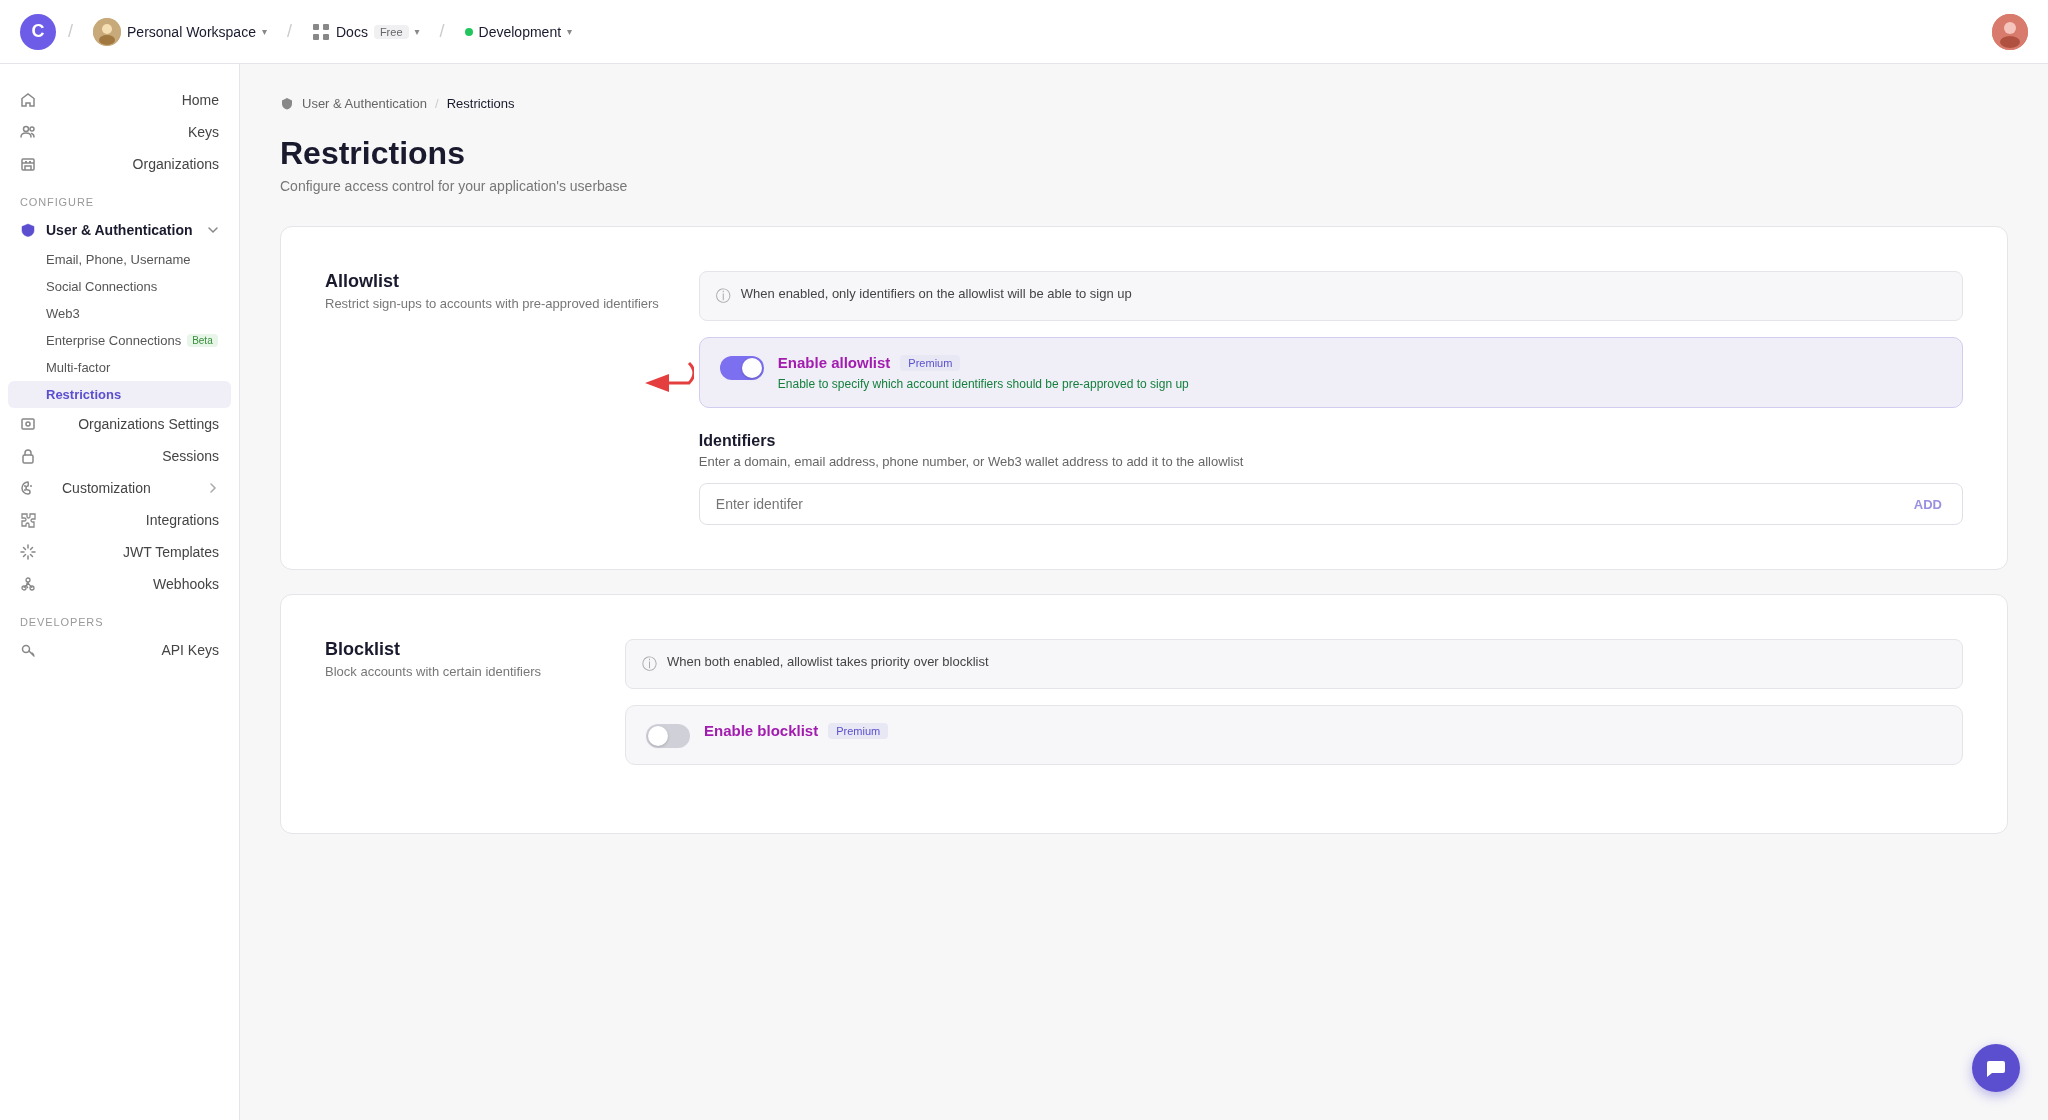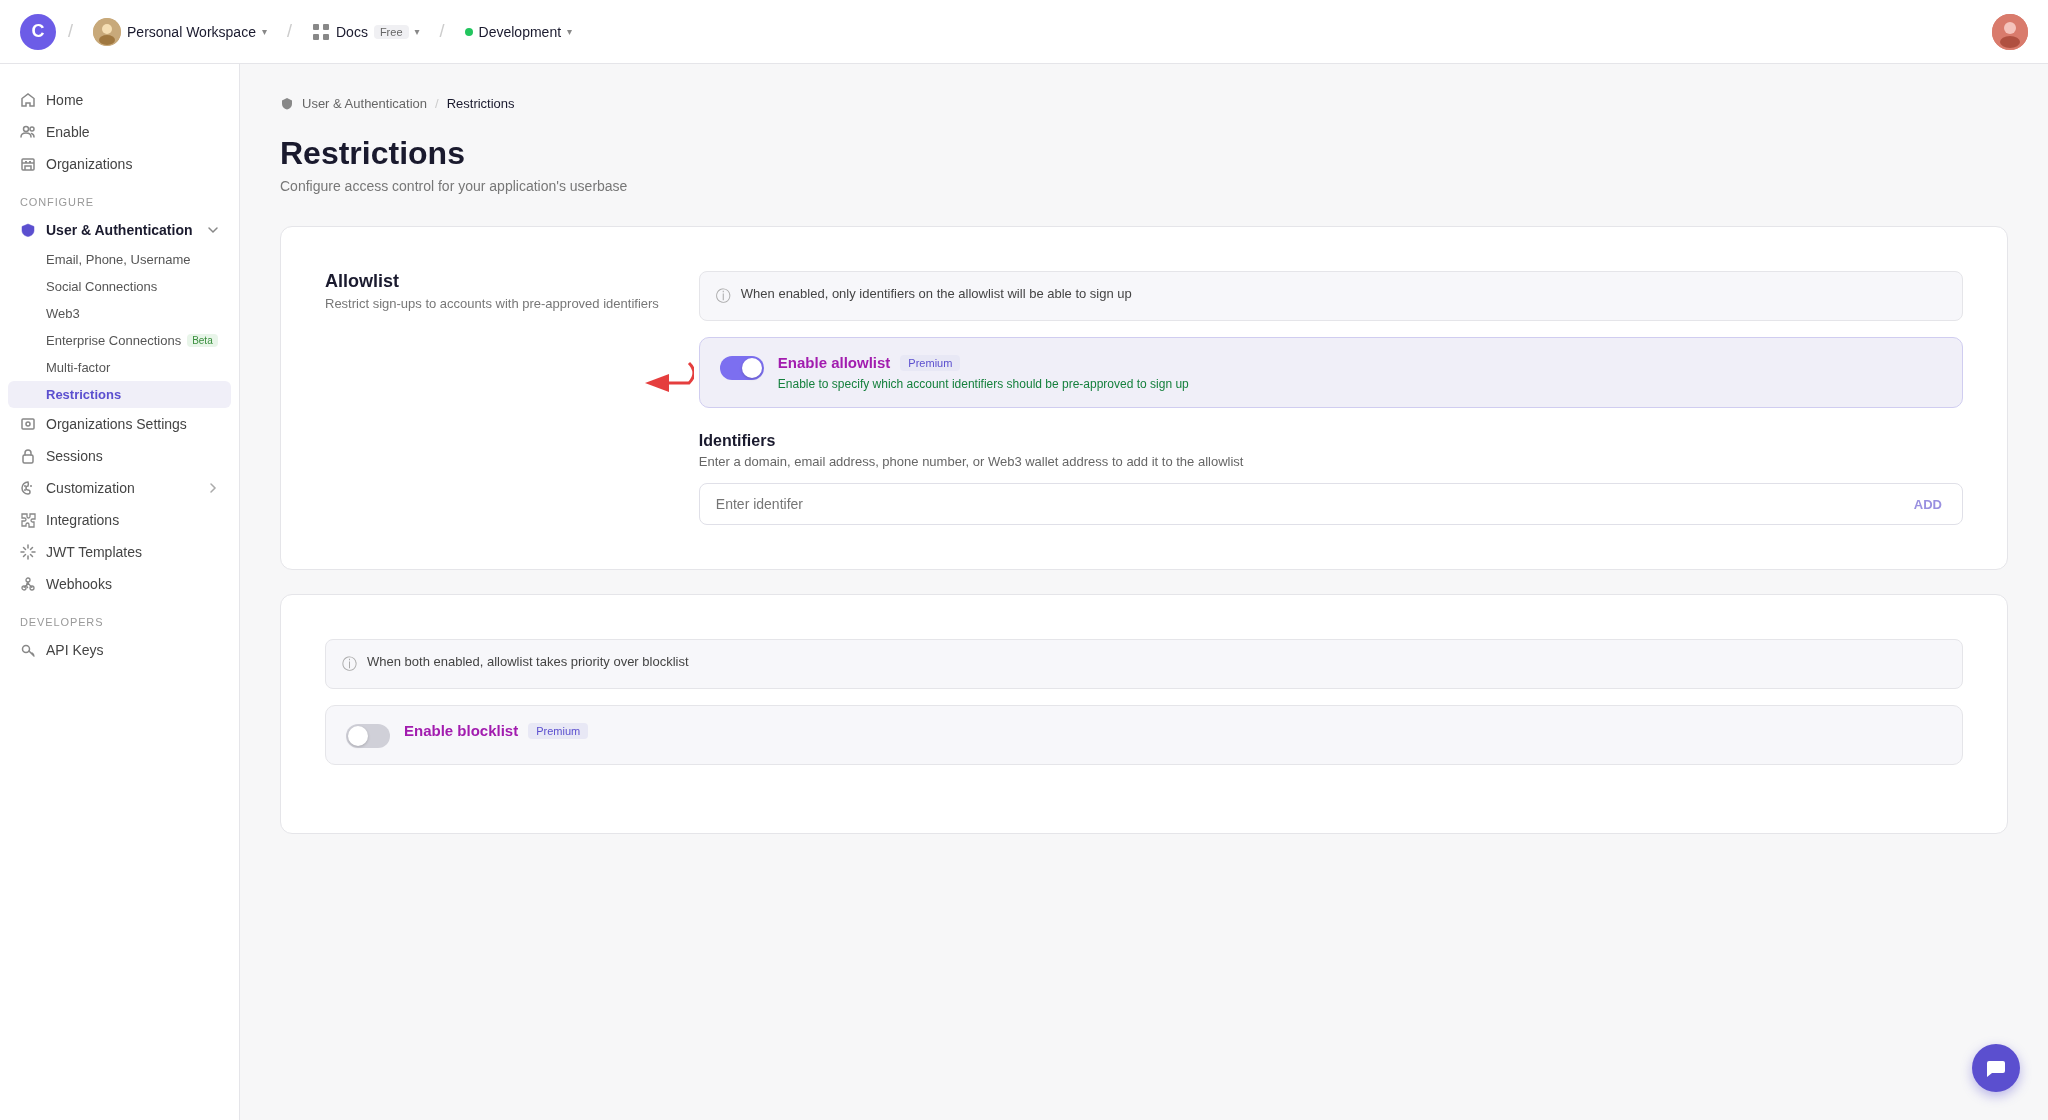--- a/index.html
+++ b/index.html
@@ -26,23 +26,23 @@
 
     
     .layout { display: flex; height: calc(100vh - 64px); }
 
     
     .sidebar {
       width: 240px; background: #fff; border-right: 1px solid #e5e5e9;
       padding: 20px 0; overflow-y: auto; flex-shrink: 0;
     }
     .sidebar-item {
-      display: flex; align-items: center; gap: 10px;
+      display: flex; align-items: center; gap: 26px;
       padding: 8px 20px; cursor: pointer; color: #444;
-      font-size: 14px; border-radius: 0;
+      font-size: 14px; border-radius: 0; justify-content: space-between;
     }
     .sidebar-item .icon { width: 16px; height: 16px; display: flex; align-items: center; justify-content: center; flex-shrink: 0; color: #888; }
     .sidebar-section-label {
       padding: 16px 20px 6px; font-size: 11px; font-weight: 400;
       color: #999; letter-spacing: 0.08em; text-transform: uppercase;
     }
     .sidebar-sub-item {
       padding: 6px 20px 6px 46px; cursor: pointer; color: #555; font-size: 13px;
     }
     .sidebar-sub-item.active { background: #f0eff8; color: #5b4fcf; font-weight: 600; border-radius: 6px; margin: 0 8px; padding-left: 38px; }
@@ -205,21 +205,21 @@
 
     <div class="sidebar-item">
       <span class="icon">
         <svg width="16" height="16" viewBox="0 0 16 16" fill="none">
           <circle cx="6" cy="5" r="2.5" stroke="#888" stroke-width="1.5"></circle>
           <path d="M1 13c0-2.8 2.2-4 5-4s5 1.2 5 4" stroke="#888" stroke-width="1.5" stroke-linecap="round"></path>
           <circle cx="12" cy="5" r="2" stroke="#888" stroke-width="1.5"></circle>
           <path d="M14 13c0-1.8-1-3-2.5-3.5" stroke="#888" stroke-width="1.5" stroke-linecap="round"></path>
         </svg>
       </span>
-      <span>Enable</span>
+      <span>Keys</span>
     </div>
 
     <div class="sidebar-item">
       <span class="icon">
         <svg width="16" height="16" viewBox="0 0 16 16" fill="none">
           <rect x="2" y="3" width="12" height="11" rx="1" stroke="#888" stroke-width="1.5"></rect>
           <path d="M5 14V10h6v4" stroke="#888" stroke-width="1.5"></path>
           <rect x="5" y="5" width="2" height="2" rx="0.3" fill="#888"></rect>
           <rect x="9" y="5" width="2" height="2" rx="0.3" fill="#888"></rect>
           <path d="M2 7h12" stroke="#888" stroke-width="1.5"></path>
@@ -393,20 +393,24 @@
             <input class="identifier-input" placeholder="Enter identifer" style="">
             <button class="identifier-add-btn">ADD</button>
           </div>
         </div>
       </div>
     </div>
 
     <div class="card">
       <div style="display:flex; gap:40px;">
 
+        <div style="min-width:260px;">
+          <div class="card-section-title">Blocklist</div>
+          <div class="card-section-sub">Block accounts with certain identifiers</div>
+        </div>
 
         <div style="flex:1;">
 
           <div class="info-box">
             <span class="info-icon">ⓘ</span>
             <span>When both enabled, allowlist takes priority over blocklist</span>
           </div>
 
           <div class="toggle-row" style="background:#f7f7fa; border-color:#e5e5e9;">
             <div class="toggle-switch off">

